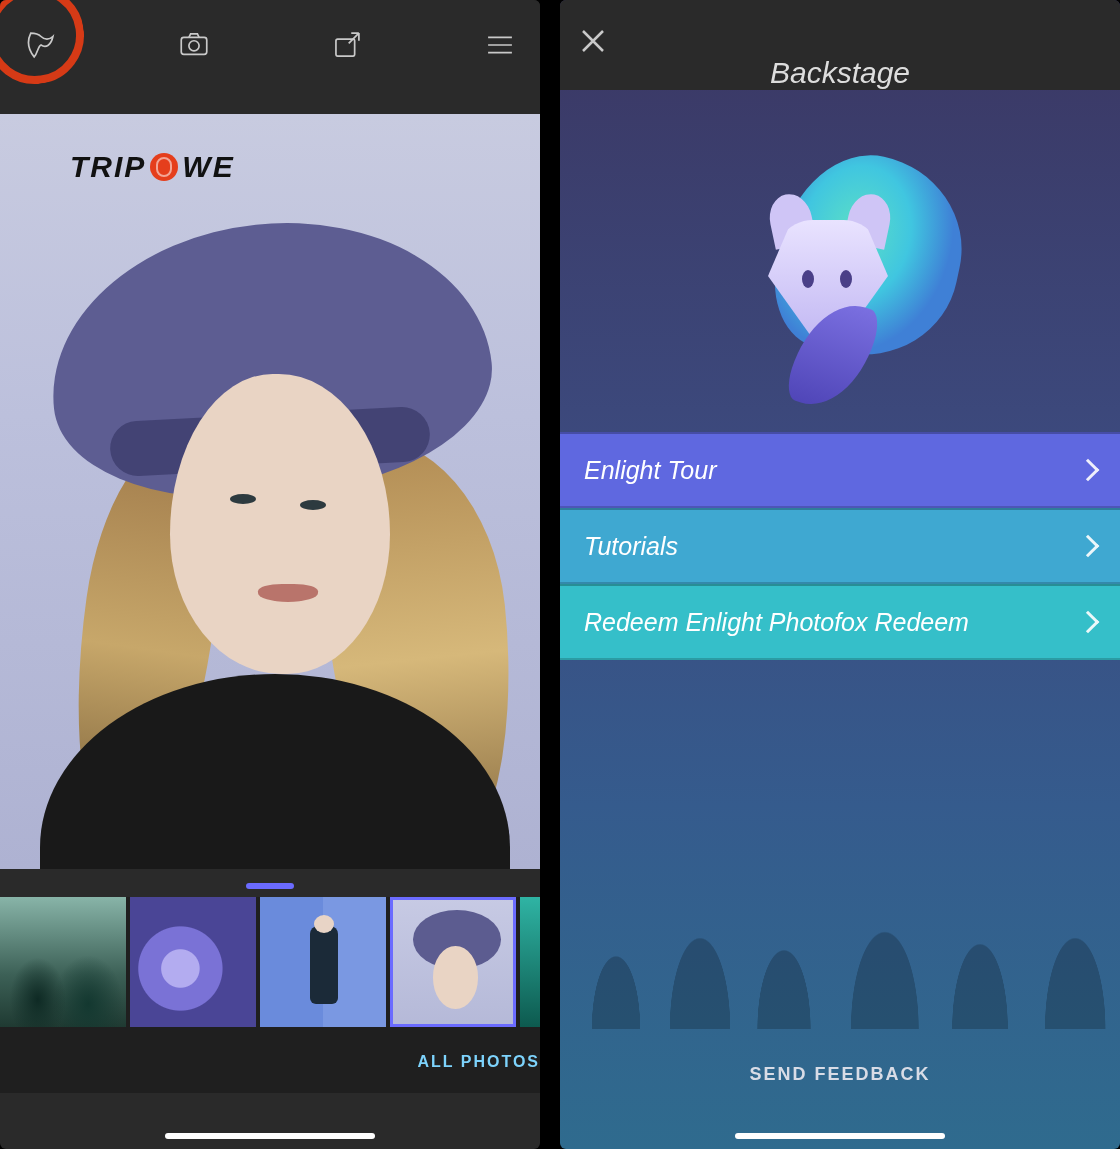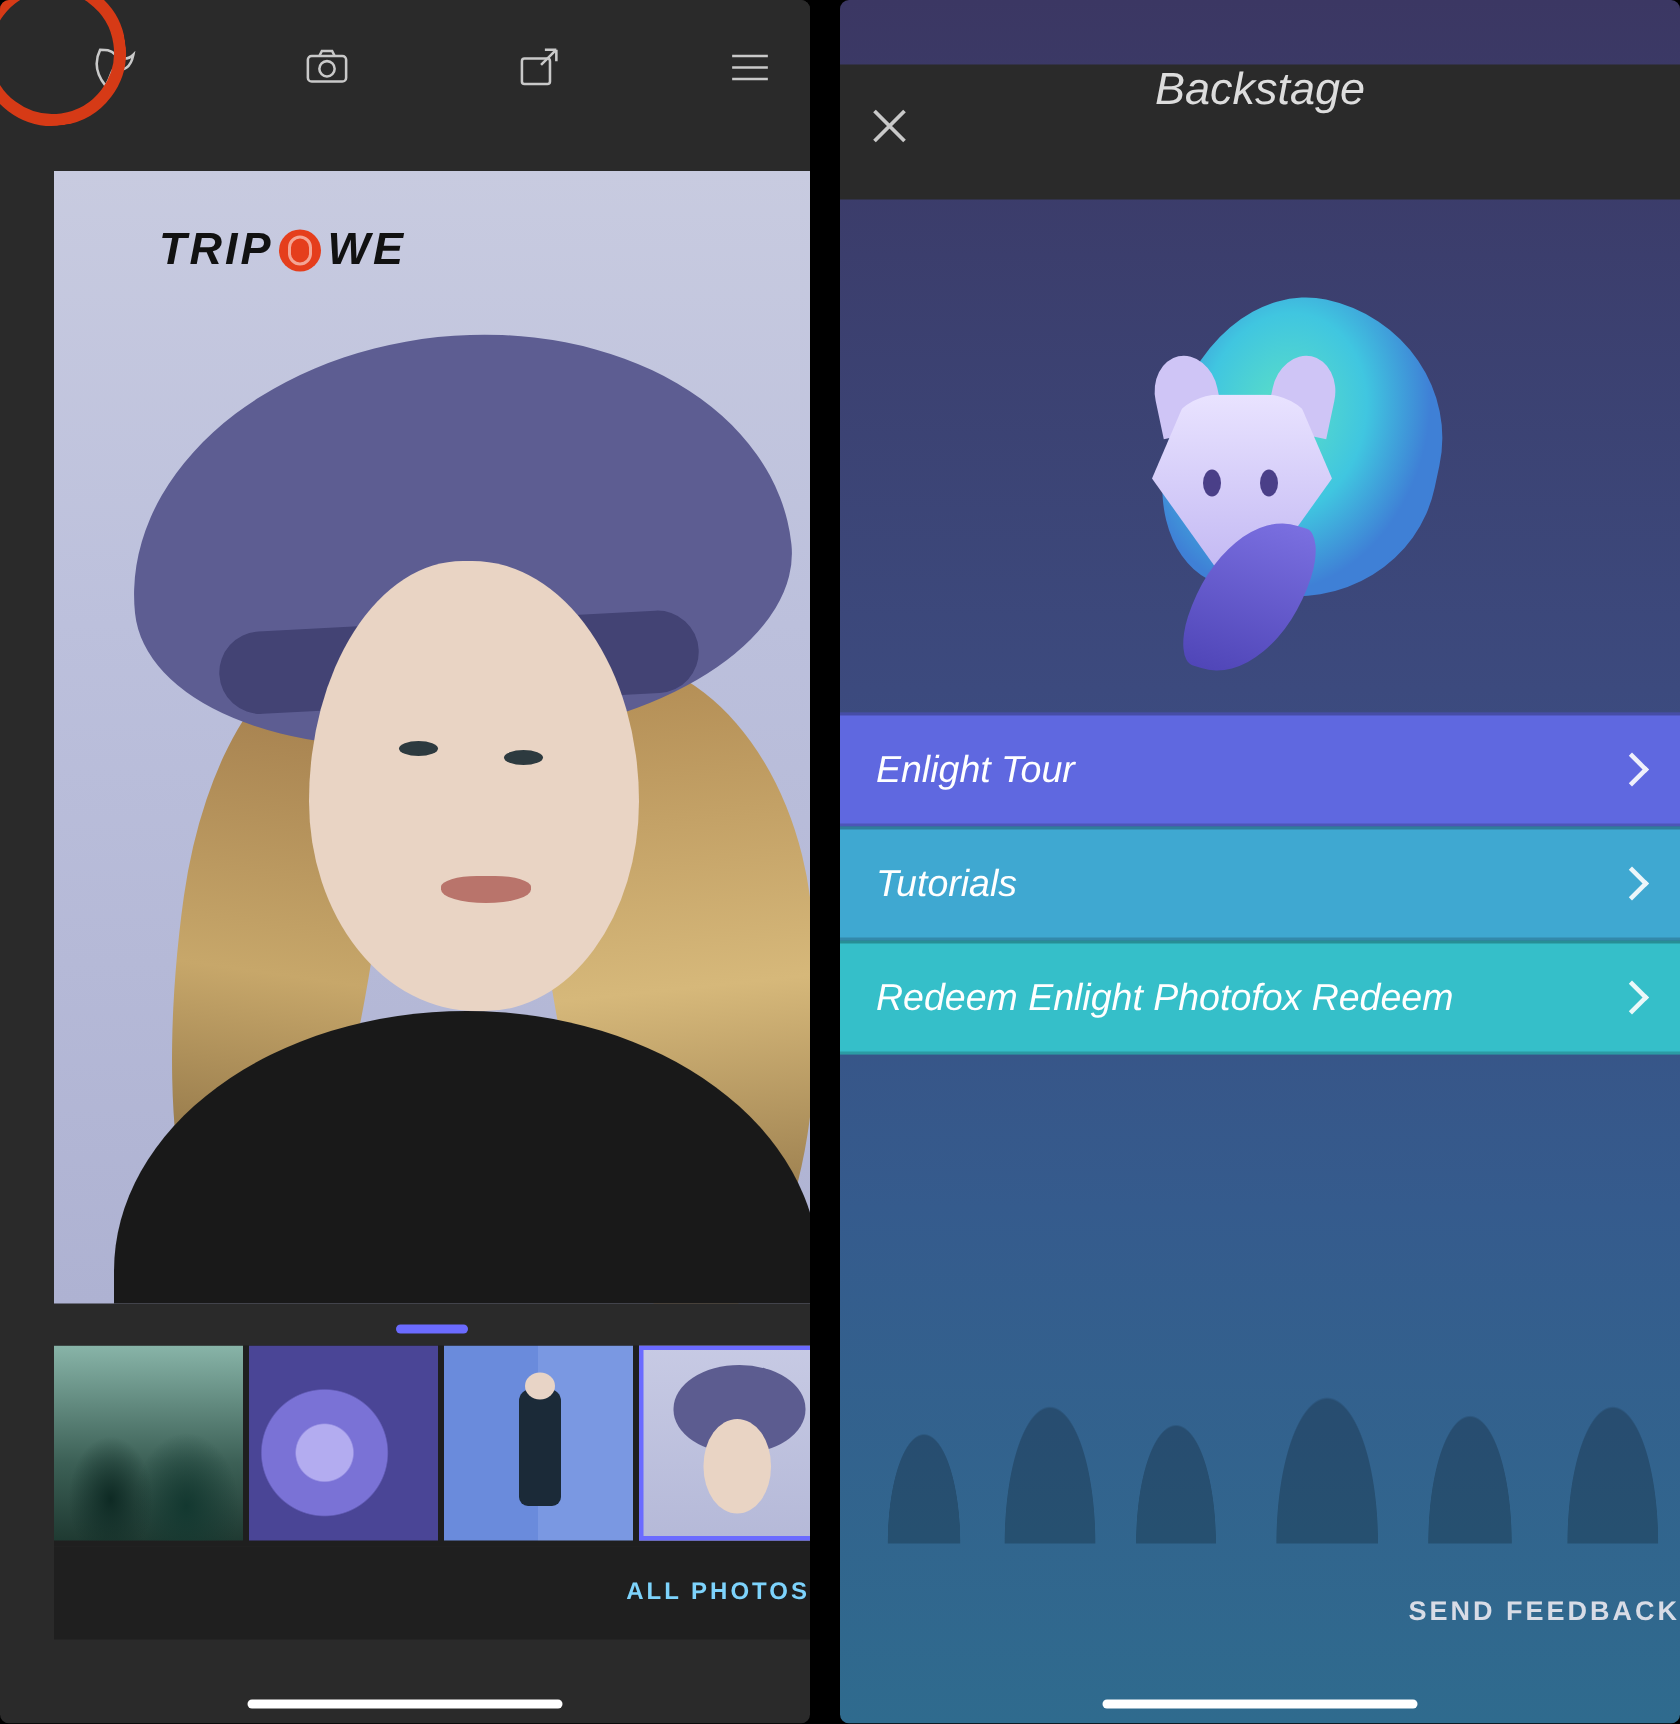--- a/index.html
+++ b/index.html
@@ -1,20 +1,20 @@
 <!DOCTYPE html>
 <html><head>
 <meta charset="utf-8">
 <style>
   * { box-sizing: border-box; margin: 0; padding: 0; }
   html, body { width: 1120px; height: 1149px; font-family: -apple-system, "Helvetica Neue", Arial, sans-serif; background:#000; overflow:hidden; }
   .stage { display:flex; gap:20px; width:1120px; height:1149px; }
   .phone { position:relative; height:1149px; border-radius:6px; overflow:hidden; }
   
-  .left { width:540px; background:#2a2a2a;padding-left:36px; }
+  .left { width:540px; background:#2a2a2a; }
   .topbar { height:90px; background:#2a2a2a; display:flex; align-items:center; justify-content:space-between; padding:0 18px; }
   .tb-icon { width:45px; height:45px; display:flex; align-items:center; justify-content:center; color:#c9c9c9; }
   .tb-icon svg { width:34px; height:34px; stroke:#c9c9c9; stroke-width:2; fill:none; }
   .circle-highlight {
     position:absolute; left:-14px; top:-14px; width:98px; height:98px;
     border:8px solid #d63a16; border-radius:50%; transform:rotate(-8deg);
     box-shadow:0 0 0 1px rgba(0,0,0,0);
     clip-path: polygon(0 0, 100% 0, 100% 88%, 88% 100%, 0 100%);
   }
   .photo-area { height:755px; margin-top:24px; position:relative; background:linear-gradient(180deg,#c8cbe0 0%, #bcc0dc 40%, #aeb2d2 100%); overflow:hidden;}
@@ -47,21 +47,21 @@
   .t3:before{content:"";position:absolute;left:40%;top:22%;width:22%;height:60%;background:#1b2a38;border-radius:8px 8px 6px 6px;}
   .t3:after{content:"";position:absolute;left:43%;top:14%;width:16%;height:14%;background:#e8d4c6;border-radius:50%;}
   .t4 { background:linear-gradient(180deg,#c7cae4,#b5b9d8);}
   .t4:before{content:"";position:absolute;left:18%;top:10%;width:70%;height:45%;background:#5c5c90;border-radius:50%;}
   .t4:after{content:"";position:absolute;left:34%;top:38%;width:36%;height:48%;background:#e9d4c4;border-radius:50%;}
   .t5 { flex:0 0 34px; background:linear-gradient(180deg,#2fb4a4,#0d5a4f);}
   .strip-label { height:62px; display:flex; align-items:center; justify-content:flex-end; color:#7dd3fc; font-weight:700; letter-spacing:2px; font-size:16px; background:#1f1f1f;}
   .homebar { position:absolute; left:50%; bottom:10px; width:210px; height:6px; background:#fff; border-radius:4px; transform:translateX(-50%);}
   
   .right { width:560px; background:linear-gradient(180deg,#3b3763 0%,#3c4a7e 40%,#355b8d 70%,#2f6b8e 100%); }
-  .r-top { height:90px; display:flex; align-items:flex-start; justify-content:center; position:relative; background:#2a2a2a;margin-top:43px;}
+  .r-top { height:90px; display:flex; align-items:flex-end; justify-content:center; position:relative; background:#2a2a2a;}
   .r-close { position:absolute; left:18px; top:26px; width:38px; height:38px; color:#c9c9c9;}
   .r-close svg { width:30px; height:30px; stroke:#c9c9c9; stroke-width:2.5; }
   .r-title { color:#ddd; font-size:30px; font-style:italic; font-weight:500;}
   .fox-wrap { height:340px; display:flex; align-items:center; justify-content:center;}
   .fox { width:200px; height:220px; position:relative;}
   .fox .flame { position:absolute; left:40px; top:6px; width:180px; height:200px;
     background:radial-gradient(120px 150px at 40% 40%, #5de0c5 0%, #40c6e0 45%, #3f80d6 80%);
     border-radius:60% 70% 70% 40% / 70% 60% 60% 50%; transform:rotate(12deg);}
   .fox .face { position:absolute; left:28px; top:70px; width:120px; height:140px;
     background:linear-gradient(180deg,#e9e3ff,#bcb1f1); border-radius:50% 50% 60% 60% / 55% 55% 80% 80%;
@@ -80,21 +80,21 @@
   .mi3 { background:#35bfc9;}
   .chev { width:16px; height:16px; border-right:3px solid #fff; border-top:3px solid #fff; transform:rotate(45deg); opacity:.9;}
   .treeline { position:absolute; left:0; right:0; bottom:120px; height:180px; opacity:.25;
     background:
       radial-gradient(40px 120px at 10% 100%, #08131b 0 60%, transparent 61%),
       radial-gradient(50px 150px at 25% 100%, #08131b 0 60%, transparent 61%),
       radial-gradient(44px 130px at 40% 100%, #08131b 0 60%, transparent 61%),
       radial-gradient(56px 160px at 58% 100%, #08131b 0 60%, transparent 61%),
       radial-gradient(46px 140px at 75% 100%, #08131b 0 60%, transparent 61%),
       radial-gradient(50px 150px at 92% 100%, #08131b 0 60%, transparent 61%);}
-  .feedback { position:absolute; left:0; right:0; bottom:64px; text-align:right; color:#d8dce6; font-weight:700; letter-spacing:2px; font-size:18px;}
+  .feedback { position:absolute; left:0; right:0; bottom:64px; text-align:center; color:#d8dce6; font-weight:700; letter-spacing:2px; font-size:18px;}
   .homebar2 { position:absolute; left:50%; bottom:10px; width:210px; height:6px; background:#fff; border-radius:4px; transform:translateX(-50%);}
 </style>
 </head>
 <body>
 
 <div class="stage">
 
   <div class="phone left">
     <div class="circle-highlight"></div>
 

